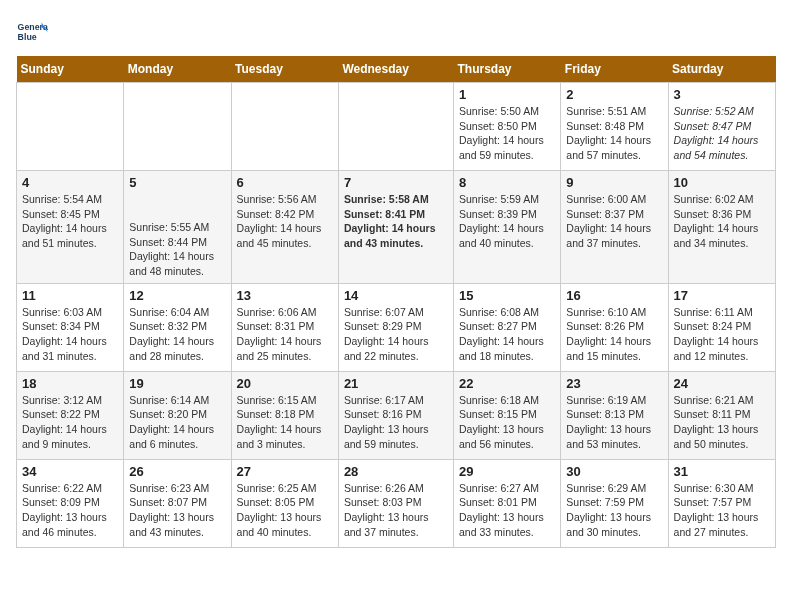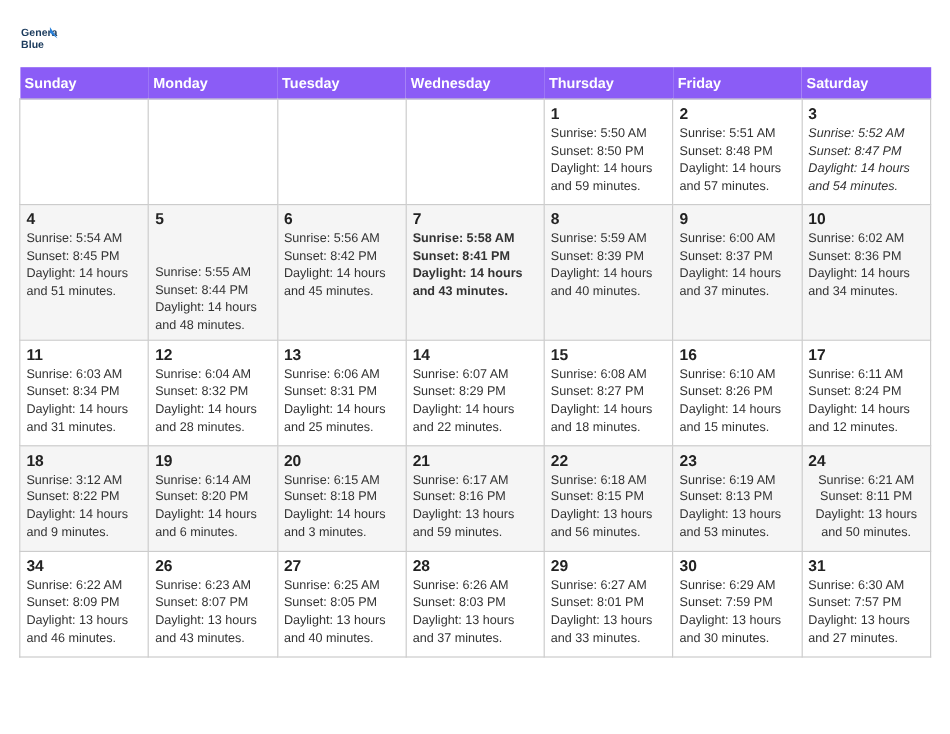--- a/index.html
+++ b/index.html
@@ -36,21 +36,21 @@
     .subtitle {
       font-size: 15px;
       color: #333;
     }
     table {
       width: 100%;
       border-collapse: collapse;
       font-size: 11px;
     }
     th {
-      background: #8b5cf6;
+      background: #a16207;
       color: #fff;
       padding: 6px 4px;
       text-align: left;
       font-size: 12px;
       font-weight: bold;
     }
     td {
       border: 1px solid #ccc;
       vertical-align: top;
       padding: 4px 5px;
@@ -275,21 +275,21 @@
         </td>
         <td>
           <div class="day-number">23</div>
           <div class="day-info" style="white-space: pre-line;">Sunrise: 6:19 AM
 Sunset: 8:13 PM
 Daylight: 13 hours
 and 53 minutes.</div>
         </td>
         <td>
           <div class="day-number">24</div>
-          <div class="day-info" style="white-space: pre-line; text-align: center;">Sunrise: 6:21 AM
+          <div class="day-info" style="white-space: pre-line;">Sunrise: 6:21 AM
 Sunset: 8:11 PM
 Daylight: 13 hours
 and 50 minutes.</div>
         </td>
       </tr>
       <tr>
         <td>
           <div class="day-number">34</div>
           <div class="day-info" style="white-space: pre-line;">Sunrise: 6:22 AM
 Sunset: 8:09 PM

